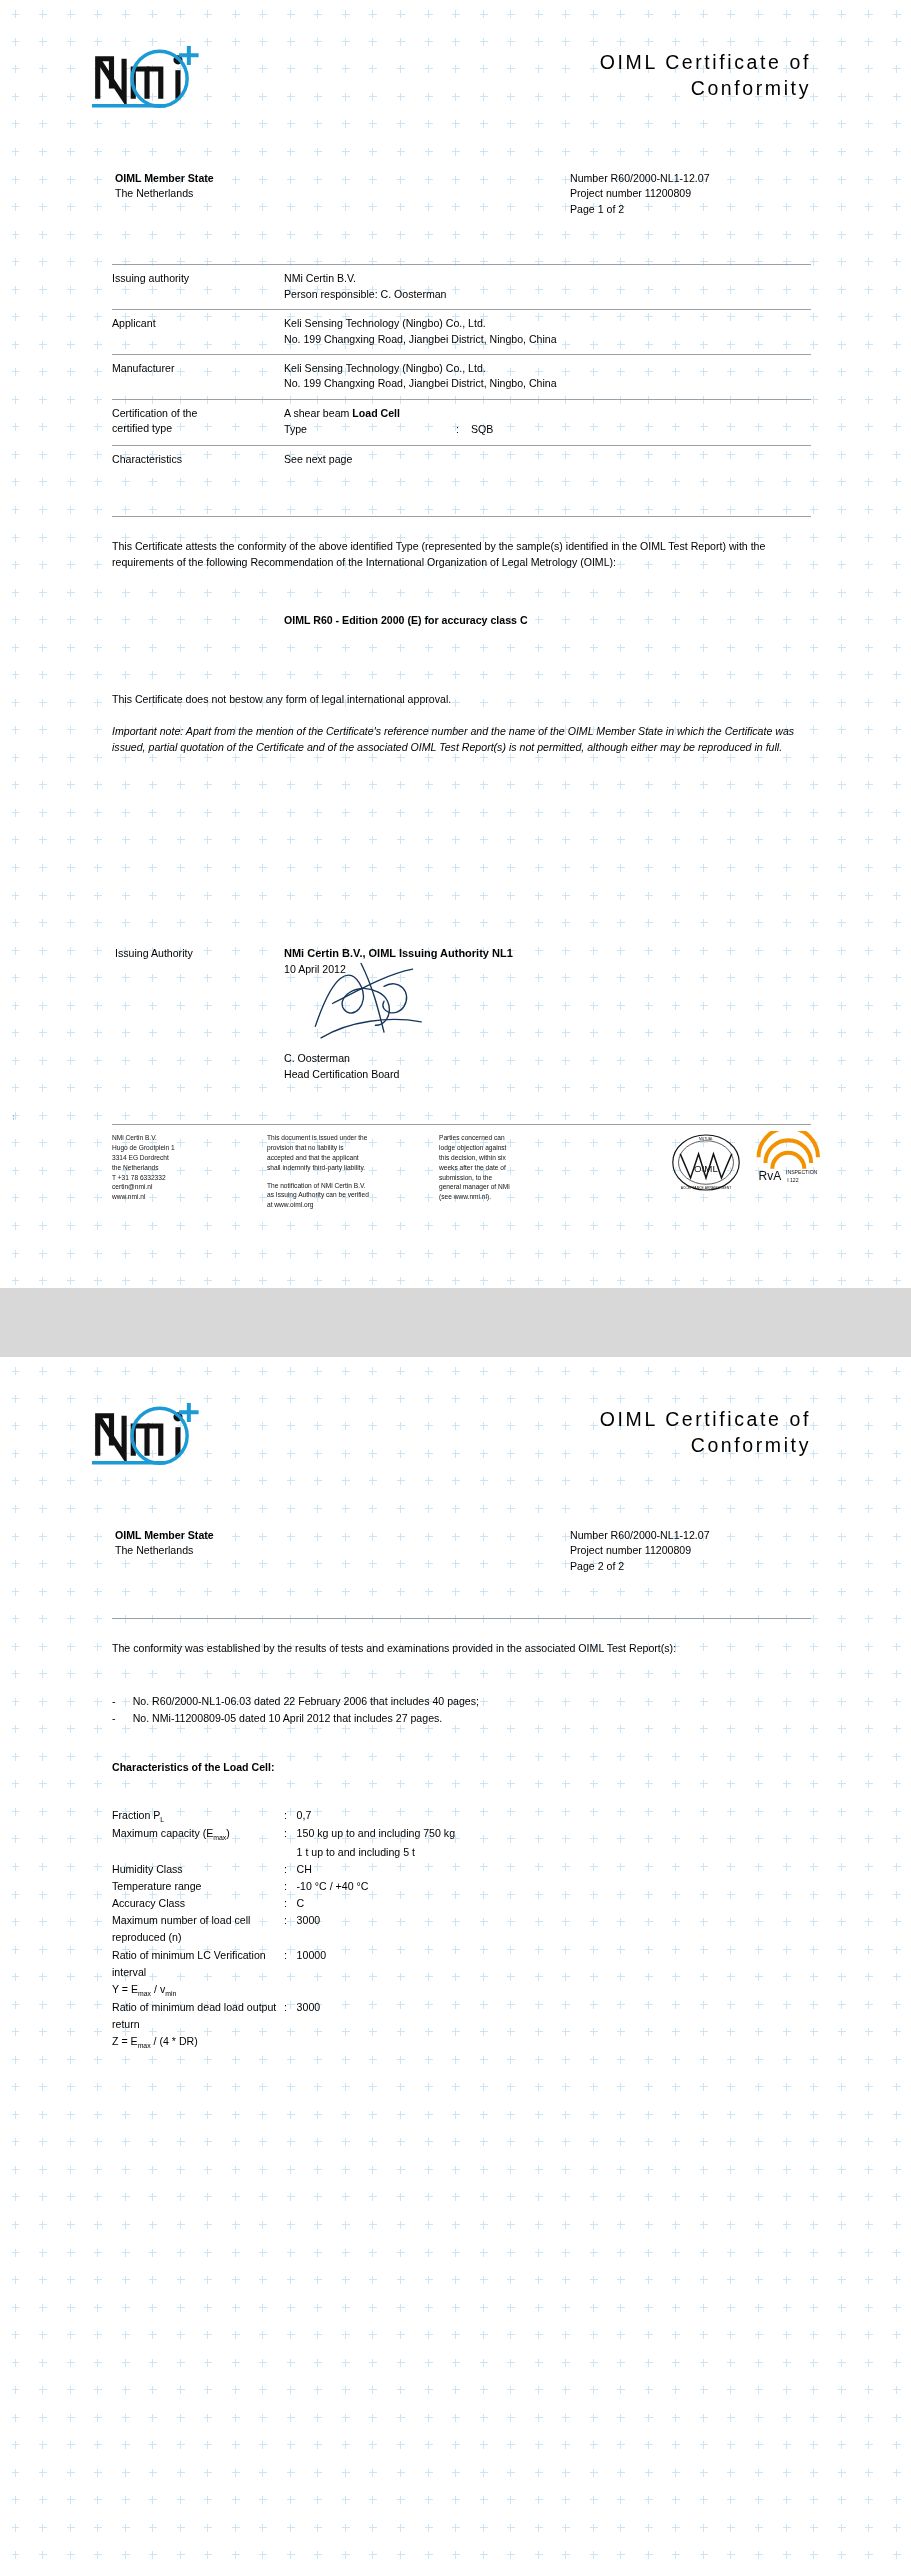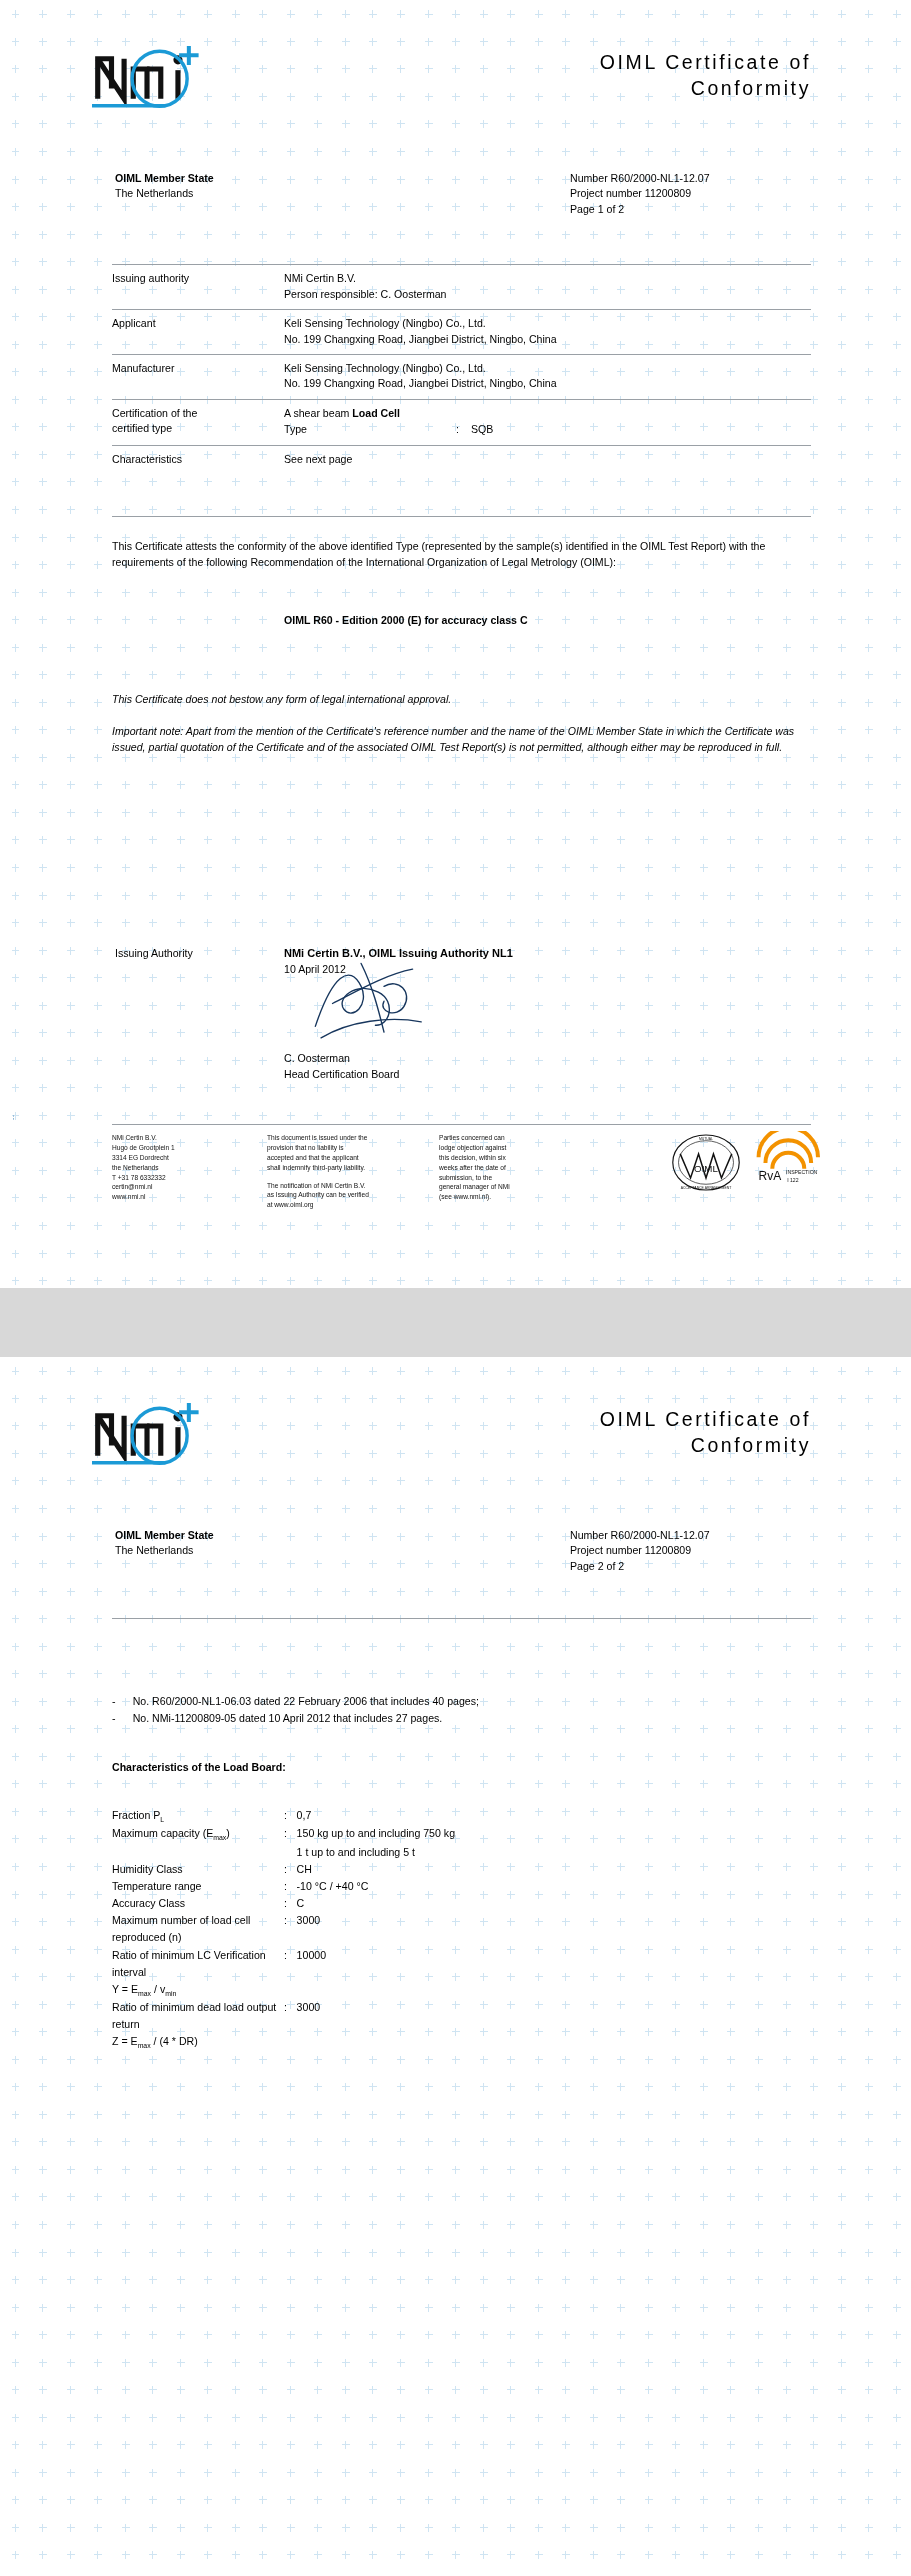--- a/index.html
+++ b/index.html
@@ -1858,21 +1858,21 @@
           <div class="val">See next page</div>
         </div>
       </div>
 
       <div class="rule" style="top:516px;"></div>
 
       <div class="para" style="top:539px;">This Certificate attests the conformity of the above identified Type (represented by the sample(s) identified in the OIML Test Report) with the requirements of the following Recommendation of the International Organization of Legal Metrology (OIML):</div>
 
       <div class="para center-bold" style="top:613px;">OIML R60 - Edition 2000 (E) for accuracy class C</div>
 
-      <div class="para" style="top:692px;font-style:italic;">This Certificate does not bestow any form of legal international approval.</div>
+      <div class="para" style="top:692px;">This Certificate does not bestow any form of legal international approval.</div>
 
       <div class="para italic" style="top:724px;">
         <span>Important note:</span><span> Apart from the mention of the Certificate's reference number and the name of the OIML Member State in which the Certificate was issued, partial quotation of the Certificate and of the associated OIML Test Report(s) is not permitted, although either may be reproduced in full.</span>
       </div>
 
       <div class="sig-label" style="top:947px;">Issuing Authority</div>
       <div class="sig-body" style="top:945px;">
         <div class="b">NMi Certin B.V.,  OIML Issuing Authority NL1</div>
         <div>10 April 2012</div>
       </div>
@@ -3439,33 +3439,34 @@
 
         <div class="number-block">
           <div>Number R60/2000-NL1-12.07</div>
           <div>Project number 11200809</div>
           <div>Page 2 of 2</div>
         </div>
       </div>
 
       <div class="rule" style="top:261px;"></div>
 
+      <div class="para" style="top:284px;">The conformity was established by the results of tests and examinations provided in the associated OIML Test Report(s):</div>
 
       <div class="dash-list" style="top:336px;">
         <div class="row">
           <span class="d">-</span>
           <span>No. R60/2000-NL1-06.03 dated 22 February 2006 that includes 40 pages;</span>
         </div>
         <div class="row">
           <span class="d">-</span>
           <span>No. NMi-11200809-05 dated 10 April 2012 that includes 27 pages.</span>
         </div>
       </div>
 
-      <div class="char-head" style="top:404px;">Characteristics of the Load Board:</div>
+      <div class="char-head" style="top:404px;">Characteristics of the Load Cell:</div>
 
       <div class="spec" style="top:450px;">
         <div class="srow">
           <span class="sl"><span>Fraction P</span><sub>L</sub></span>
           <span class="sc">:</span>
           <span class="sv">0,7</span>
         </div>
         <div class="srow">
           <span class="sl"><span>Maximum capacity (E</span><sub>max</sub><span>)</span></span>
           <span class="sc">:</span>

